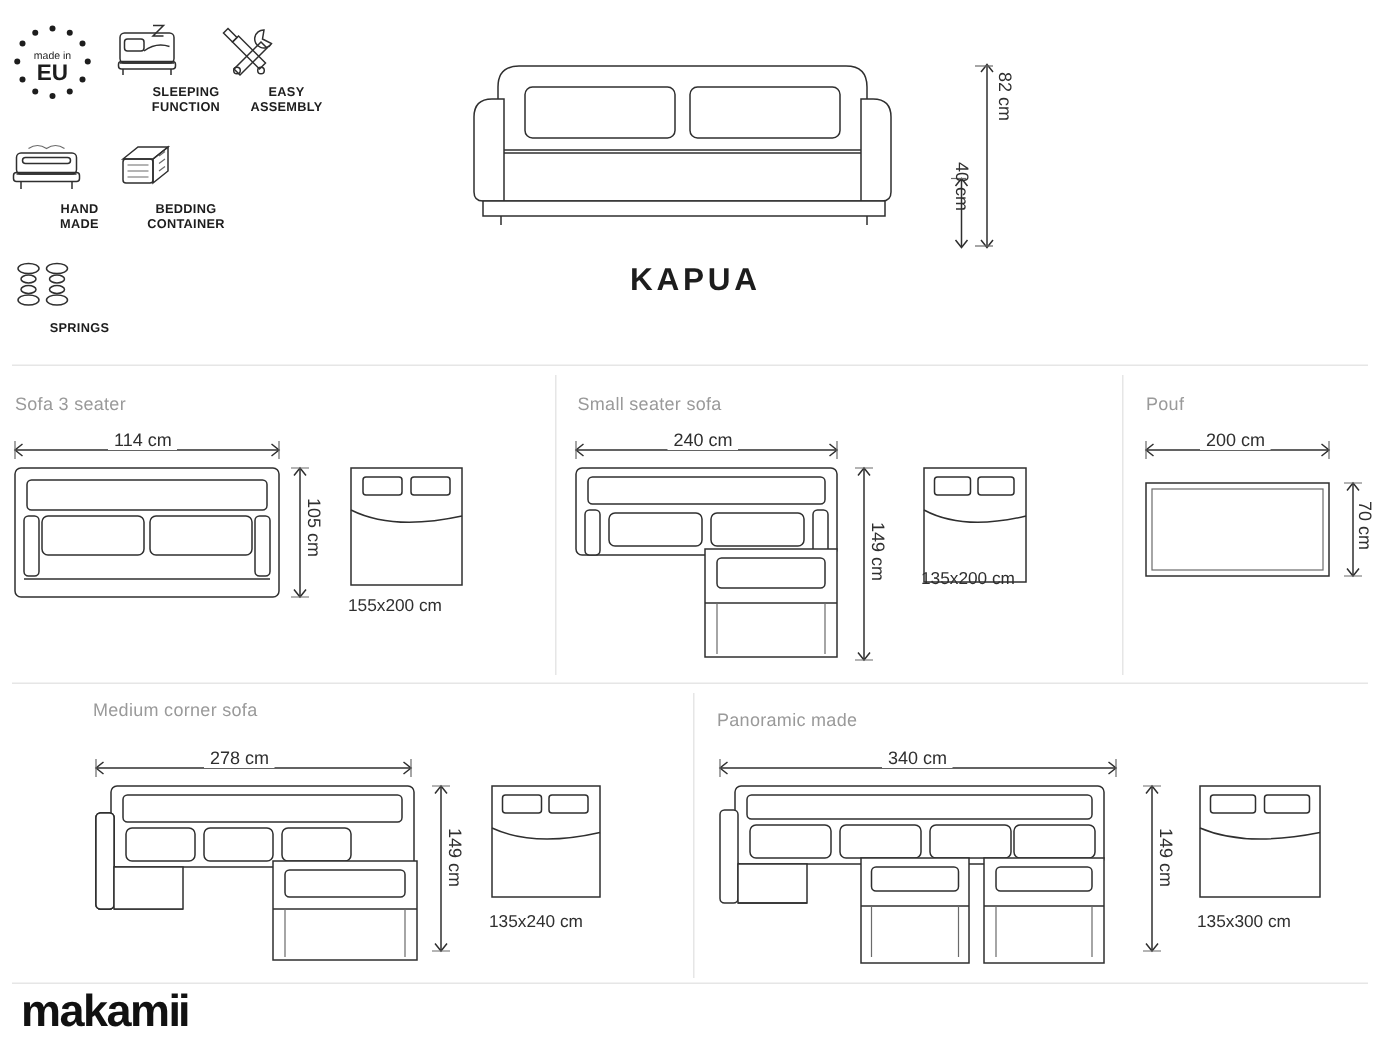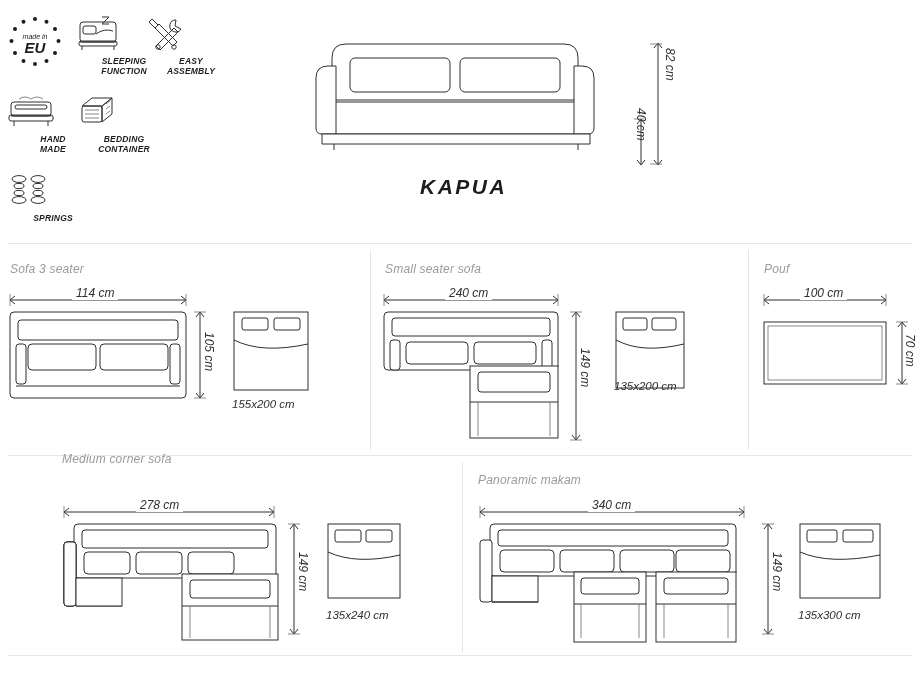--- a/index.html
+++ b/index.html
@@ -4,21 +4,21 @@
 <style>
   html,body{margin:0;padding:0;}
   body{
     width:920px;height:700px;
     background:#ffffff;
     font-family:"Liberation Sans", sans-serif;
     color:#3a3a3a;
     position:relative;
     overflow:hidden;
   }
-  .page{position:relative;width:920px;height:700px;font-style:italic;}
+  .page{position:relative;width:920px;height:700px;}
 
   
   .abs{position:absolute;}
   .ttl{font-size:12px;color:#9a9a9a;letter-spacing:.2px;}
   .dimtxt{font-size:12px;color:#2f2f2f;}
   .dimtxt-v{font-size:12px;color:#2f2f2f;writing-mode:vertical-rl;text-orientation:mixed;}
   .bedtxt{font-size:11.5px;color:#2f2f2f;text-align:center;}
 
   
   .badges{position:absolute;left:10px;top:8px;width:290px;height:225px;}
@@ -287,40 +287,40 @@
   <div class="abs ttl" style="left:764px;top:262px;">Pouf</div>
 
   <div class="abs" style="left:762px;top:292px;">
     <svg width="126" height="16" viewBox="0 0 126 16">
       <path d="M2 8 h122" class="ln"></path>
       <path d="M7 4 l-5 4 l5 4" class="ln"></path>
       <path d="M119 4 l5 4 l-5 4" class="ln"></path>
       <path d="M2 2 v12 M124 2 v12" class="ln-thin"></path>
     </svg>
   </div>
-  <div class="abs dimtxt" style="left:800px;top:286px;background:#fff;padding:0 4px;">100 cm</div>
+  <div class="abs dimtxt" style="left:800px;top:286px;background:#fff;padding:0 4px;">200 cm</div>
 
   <div class="abs" style="left:762px;top:320px;">
     <svg width="126" height="66" viewBox="0 0 126 66">
       <rect x="2" y="2" width="122" height="62" class="ln fillw"></rect>
       <rect x="6" y="6" width="114" height="54" class="ln-thin fillw"></rect>
     </svg>
   </div>
 
   <div class="abs" style="left:894px;top:320px;">
     <svg width="16" height="66" viewBox="0 0 16 66">
       <path d="M8 2 v62" class="ln"></path>
       <path d="M4 7 l4 -5 l4 5" class="ln"></path>
       <path d="M4 59 l4 5 l4 -5" class="ln"></path>
       <path d="M2 2 h12 M2 64 h12" class="ln-thin"></path>
     </svg>
   </div>
   <div class="abs dimtxt-v" style="left:903px;top:334px;">70 cm</div>
 
-  <div class="abs ttl" style="left:62px;top:452px;">Medium corner sofa</div>
+  <div class="abs ttl" style="left:62px;top:466px;">Medium corner sofa</div>
 
   <div class="abs" style="left:62px;top:504px;">
     <svg width="214" height="16" viewBox="0 0 214 16">
       <path d="M2 8 h210" class="ln"></path>
       <path d="M7 4 l-5 4 l5 4" class="ln"></path>
       <path d="M207 4 l5 4 l-5 4" class="ln"></path>
       <path d="M2 2 v12 M212 2 v12" class="ln-thin"></path>
     </svg>
   </div>
   <div class="abs dimtxt" style="left:136px;top:498px;background:#fff;padding:0 4px;">278 cm</div>
@@ -357,21 +357,21 @@
   <div class="abs" style="left:326px;top:522px;">
     <svg width="76" height="78" viewBox="0 0 76 78">
       <rect x="2" y="2" width="72" height="74" class="ln fillw"></rect>
       <rect x="9" y="8" width="26" height="12" rx="2" class="ln fillw"></rect>
       <rect x="40" y="8" width="26" height="12" rx="2" class="ln fillw"></rect>
       <path d="M2 30 q28 13 72 3" class="ln"></path>
     </svg>
   </div>
   <div class="abs bedtxt" style="left:326px;top:609px;">135x240 cm</div>
 
-  <div class="abs ttl" style="left:478px;top:473px;">Panoramic makam</div>
+  <div class="abs ttl" style="left:478px;top:473px;">Panoramic made</div>
 
   <div class="abs" style="left:478px;top:504px;">
     <svg width="268" height="16" viewBox="0 0 268 16">
       <path d="M2 8 h264" class="ln"></path>
       <path d="M7 4 l-5 4 l5 4" class="ln"></path>
       <path d="M261 4 l5 4 l-5 4" class="ln"></path>
       <path d="M2 2 v12 M266 2 v12" class="ln-thin"></path>
     </svg>
   </div>
   <div class="abs dimtxt" style="left:588px;top:498px;background:#fff;padding:0 4px;">340 cm</div>
@@ -411,14 +411,17 @@
   <div class="abs" style="left:798px;top:522px;">
     <svg width="84" height="78" viewBox="0 0 84 78">
       <rect x="2" y="2" width="80" height="74" class="ln fillw"></rect>
       <rect x="9" y="8" width="30" height="12" rx="2" class="ln fillw"></rect>
       <rect x="45" y="8" width="30" height="12" rx="2" class="ln fillw"></rect>
       <path d="M2 30 q30 13 80 3" class="ln"></path>
     </svg>
   </div>
   <div class="abs bedtxt" style="left:798px;top:609px;">135x300 cm</div>
 
+  <div class="logo">
+    <span>makam</span><span class="dots">ii</span>
+  </div>
 
 </div>
 
 </body></html>

